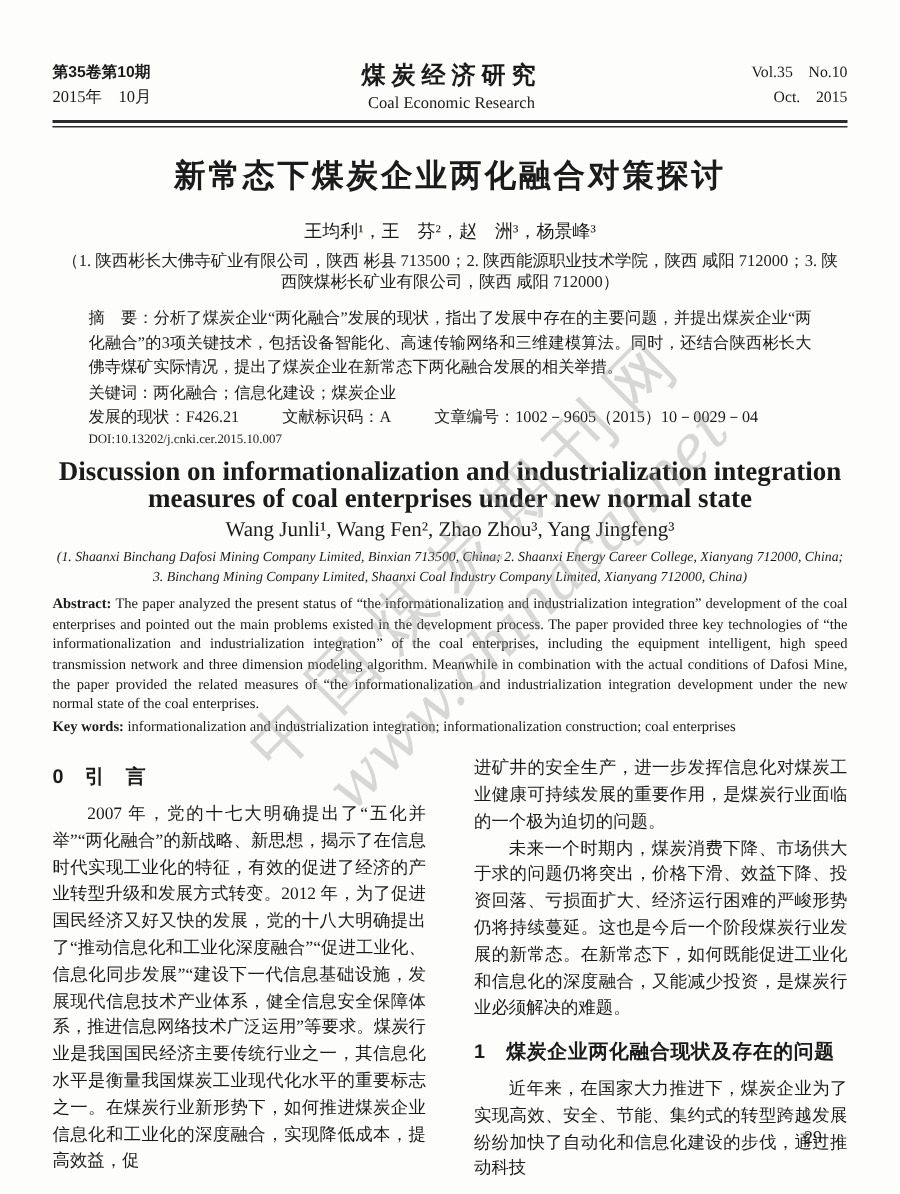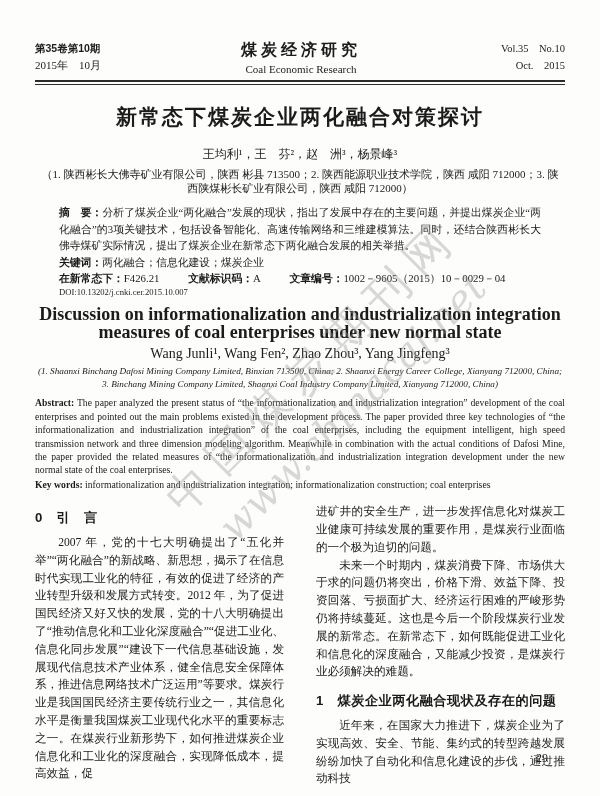--- a/index.html
+++ b/index.html
@@ -23,21 +23,21 @@
   
   .title { margin:18px 0 0 0; text-align:center; font-size:21px; font-weight:bold; letter-spacing:2px;
            font-family:"Liberation Sans","DejaVu Sans",sans-serif; }
   .authors { margin-top:15px; text-align:center; font-size:12px; }
   .affil { margin-top:5px; text-align:center; font-size:11px; line-height:13.5px; padding:0 2px; color:#222; }
 
   .meta { margin-top:9px; padding:0 24px; }
   .meta p { margin:0; }
   .abstract { font-size:10.8px; line-height:16.6px; text-align:justify; }
   .kw { font-size:10.8px; line-height:16.6px; }
-  .lbl { font-family:"Liberation Sans","DejaVu Sans",sans-serif; font-weight:bold; }
+  .lbl { font-family:"Liberation Sans","DejaVu Sans",sans-serif; font-weight:normal; }
   .cc { font-size:10.8px; line-height:16.6px; white-space:nowrap; }
   .cc-g { margin-right:26px; }
   .cc-g:last-child { margin-right:0; }
   .doi { font-size:8.6px; margin-top:0; color:#222; }
 
   
   .en { margin-top:8px; }
   .en-title { text-align:center; font-weight:bold; font-size:18px; line-height:18.5px; padding:0 4px; }
   .en-authors { text-align:center; font-size:14px; margin-top:4px; }
   .en-affil { text-align:center; font-style:italic; font-size:9.2px; line-height:13.2px; margin-top:3px; }
@@ -94,21 +94,21 @@
     <div class="rule"></div>
 
     <h1 class="title">新常态下煤炭企业两化融合对策探讨</h1>
     <div class="authors">王均利¹，王　芬²，赵　洲³，杨景峰³</div>
     <div class="affil">（1. 陕西彬长大佛寺矿业有限公司，陕西 彬县 713500；2. 陕西能源职业技术学院，陕西 咸阳 712000；3. 陕西陕煤彬长矿业有限公司，陕西 咸阳 712000）</div>
 
     <div class="meta">
       <p class="abstract"><b class="lbl">摘　要：</b><span>分析了煤炭企业“两化融合”发展的现状，指出了发展中存在的主要问题，并提出煤炭企业“两化融合”的3项关键技术，包括设备智能化、高速传输网络和三维建模算法。同时，还结合陕西彬长大佛寺煤矿实际情况，提出了煤炭企业在新常态下两化融合发展的相关举措。</span></p>
       <p class="kw"><b class="lbl">关键词：</b><span>两化融合；信息化建设；煤炭企业</span></p>
       <p class="cc">
-        <span class="cc-g"><b class="lbl">在新常态下：</b><span>F426.21</span></span>
+        <span class="cc-g"><b class="lbl">发展的现状：</b><span>F426.21</span></span>
         <span class="cc-g"><b class="lbl">文献标识码：</b><span>A</span></span>
         <span class="cc-g"><b class="lbl">文章编号：</b><span>1002－9605（2015）10－0029－04</span></span>
       </p>
       <div class="doi">DOI:10.13202/j.cnki.cer.2015.10.007</div>
     </div>
 
     <div class="en">
       <div class="en-title">Discussion on informationalization and industrialization integration measures of coal enterprises under new normal state</div>
       <div class="en-authors">Wang Junli¹, Wang Fen², Zhao Zhou³, Yang Jingfeng³</div>
       <div class="en-affil">(1. Shaanxi Binchang Dafosi Mining Company Limited, Binxian 713500, China; 2. Shaanxi Energy Career College, Xianyang 712000, China; 3. Binchang Mining Company Limited, Shaanxi Coal Industry Company Limited, Xianyang 712000, China)</div>

